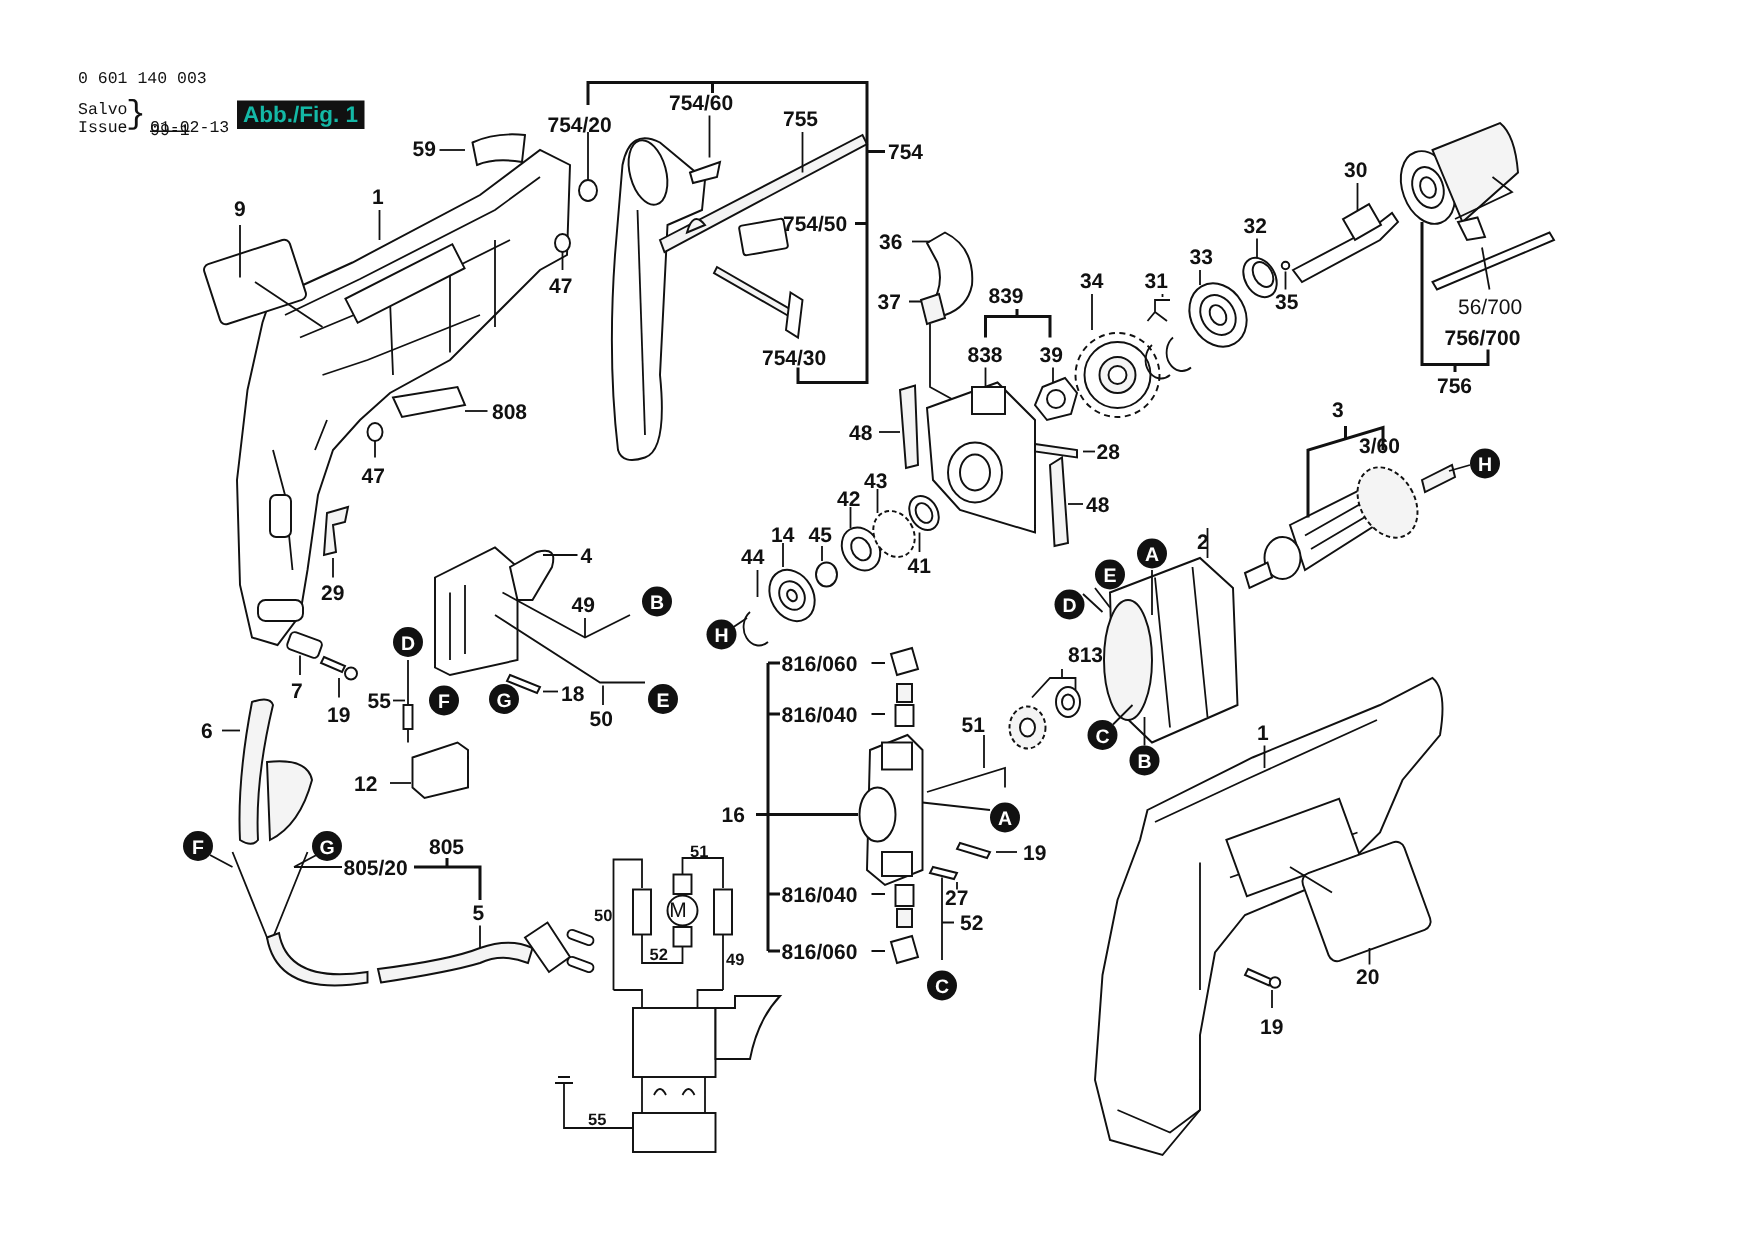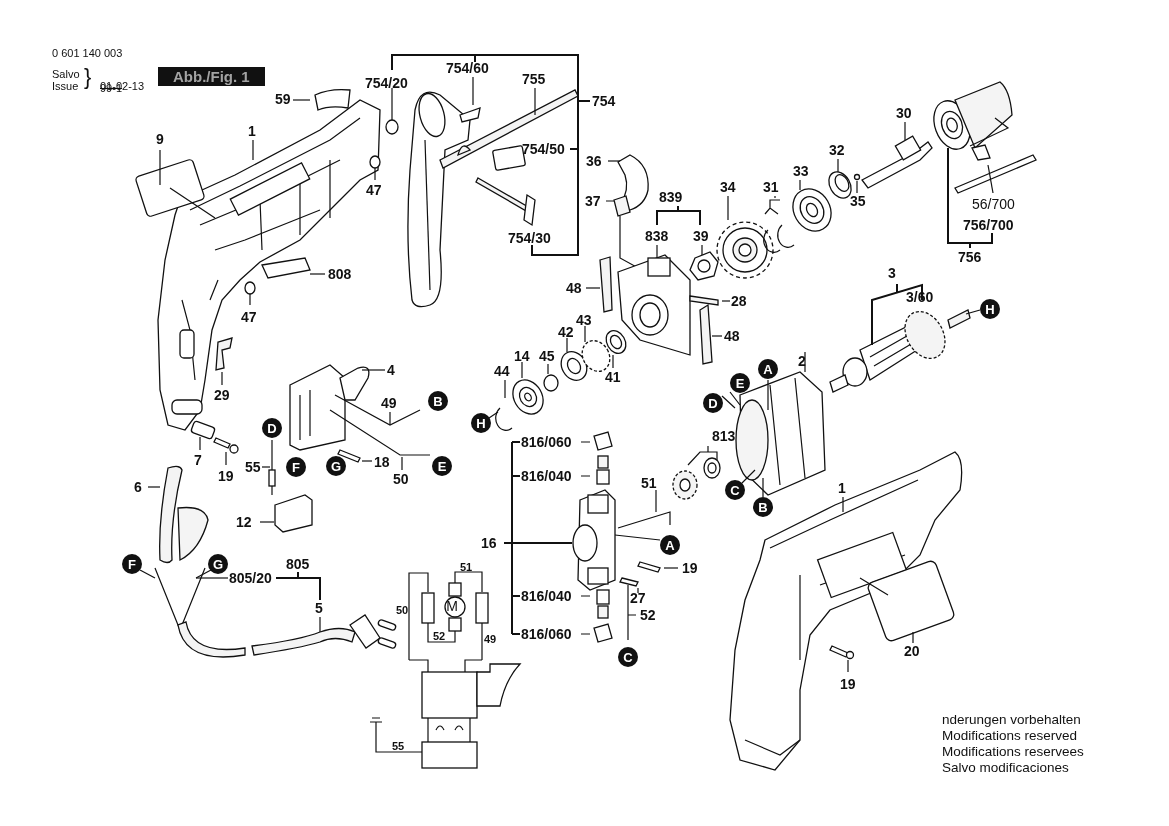--- a/index.html
+++ b/index.html
@@ -7,43 +7,37 @@
   svg{position:absolute;left:0;top:0;}
   .lbl{font-family:"Liberation Sans",sans-serif;font-weight:bold;font-size:14px;fill:#111;}
   .lbl-s{font-family:"Liberation Sans",sans-serif;font-weight:bold;font-size:11px;fill:#111;}
   .lbl-n{font-family:"Liberation Sans",sans-serif;font-weight:normal;font-size:14px;fill:#111;}
   .ln{stroke:#111;stroke-width:1.2;fill:none;}
   .br{stroke:#111;stroke-width:2;fill:none;}
   .pt{stroke:#111;stroke-width:1.3;fill:#fff;}
   .ptd{stroke:#111;stroke-width:1.3;fill:#f4f4f4;}
   .circ{fill:#111;}
   .ctext{font-family:"Liberation Sans",sans-serif;font-weight:bold;font-size:13px;fill:#fff;text-anchor:middle;}
-  .hdr{position:absolute;font-family:Liberation Sans, sans-serif;font-size:11px;color:#111;}
-  .fig{position:absolute;left:158px;top:67px;background:#111;color:#a3a3a3;font-weight:bold;font-size:15px;padding:1px 15px;font-family:"Liberation Sans",sans-serif;text-align:center;}
+  .hdr{position:absolute;font-family:Liberation Mono, monospace;font-size:11px;color:#111;}
+  .fig{position:absolute;left:158px;top:67px;background:#111;color:#14b8a6;font-weight:bold;font-size:15px;padding:1px 4px;font-family:"Liberation Sans",sans-serif;text-align:center;}
   .notes{position:absolute;left:942px;top:712px;font-size:13.5px;line-height:16px;font-family:"Liberation Sans",sans-serif;}
 </style>
 </head>
 <body>
 
 <div id="page">
 
   <div class="hdr" style="left:52px;top:47px;">0 601 140 003</div>
   <div class="hdr" style="left:52px;top:68px;">Salvo</div>
   <div class="hdr" style="left:52px;top:80px;text-align:right;">Issue</div>
   <div class="hdr" style="left:84px;top:66px;font-size:22px;line-height:22px;">}</div>
   <div class="hdr" style="left:100px;top:67px;text-decoration:line-through;margin-top:15px;">99-1</div>
   <div class="hdr" style="left:100px;top:80px;">01-02-13</div>
   <div class="fig">Abb./Fig. 1</div>
 
-  <div class="notes">
-    <div>nderungen vorbehalten</div>
-    <div>Modifications reserved</div>
-    <div>Modifications reservees</div>
-    <div>Salvo modificaciones</div>
-  </div>
 
   <svg width="1169" height="826" viewBox="0 0 1169 826">
 
     <g>
       <path class="pt" d="M180,200 L235,175 L320,130 L360,100 L380,110 L378,170 L360,180 L340,200 L300,240 L260,262 L240,280 L222,300 L212,330 L205,380 L200,410 L185,430 L168,425 L160,390 L158,320 L165,260 L175,215 Z"></path>
       <path class="ln" d="M190,210 L240,186 L330,140 L360,118"></path>
       <path class="ln" d="M200,225 L260,200 L300,180 L340,160"></path>
       <path class="ln" d="M260,200 L262,250 M300,178 L300,235 M330,160 L330,218"></path>
       <path class="ln" d="M215,250 L245,240 L290,222 L320,210"></path>
       <rect class="pt" x="230" y="180" width="80" height="18" transform="rotate(-27 270 189)"></rect>

